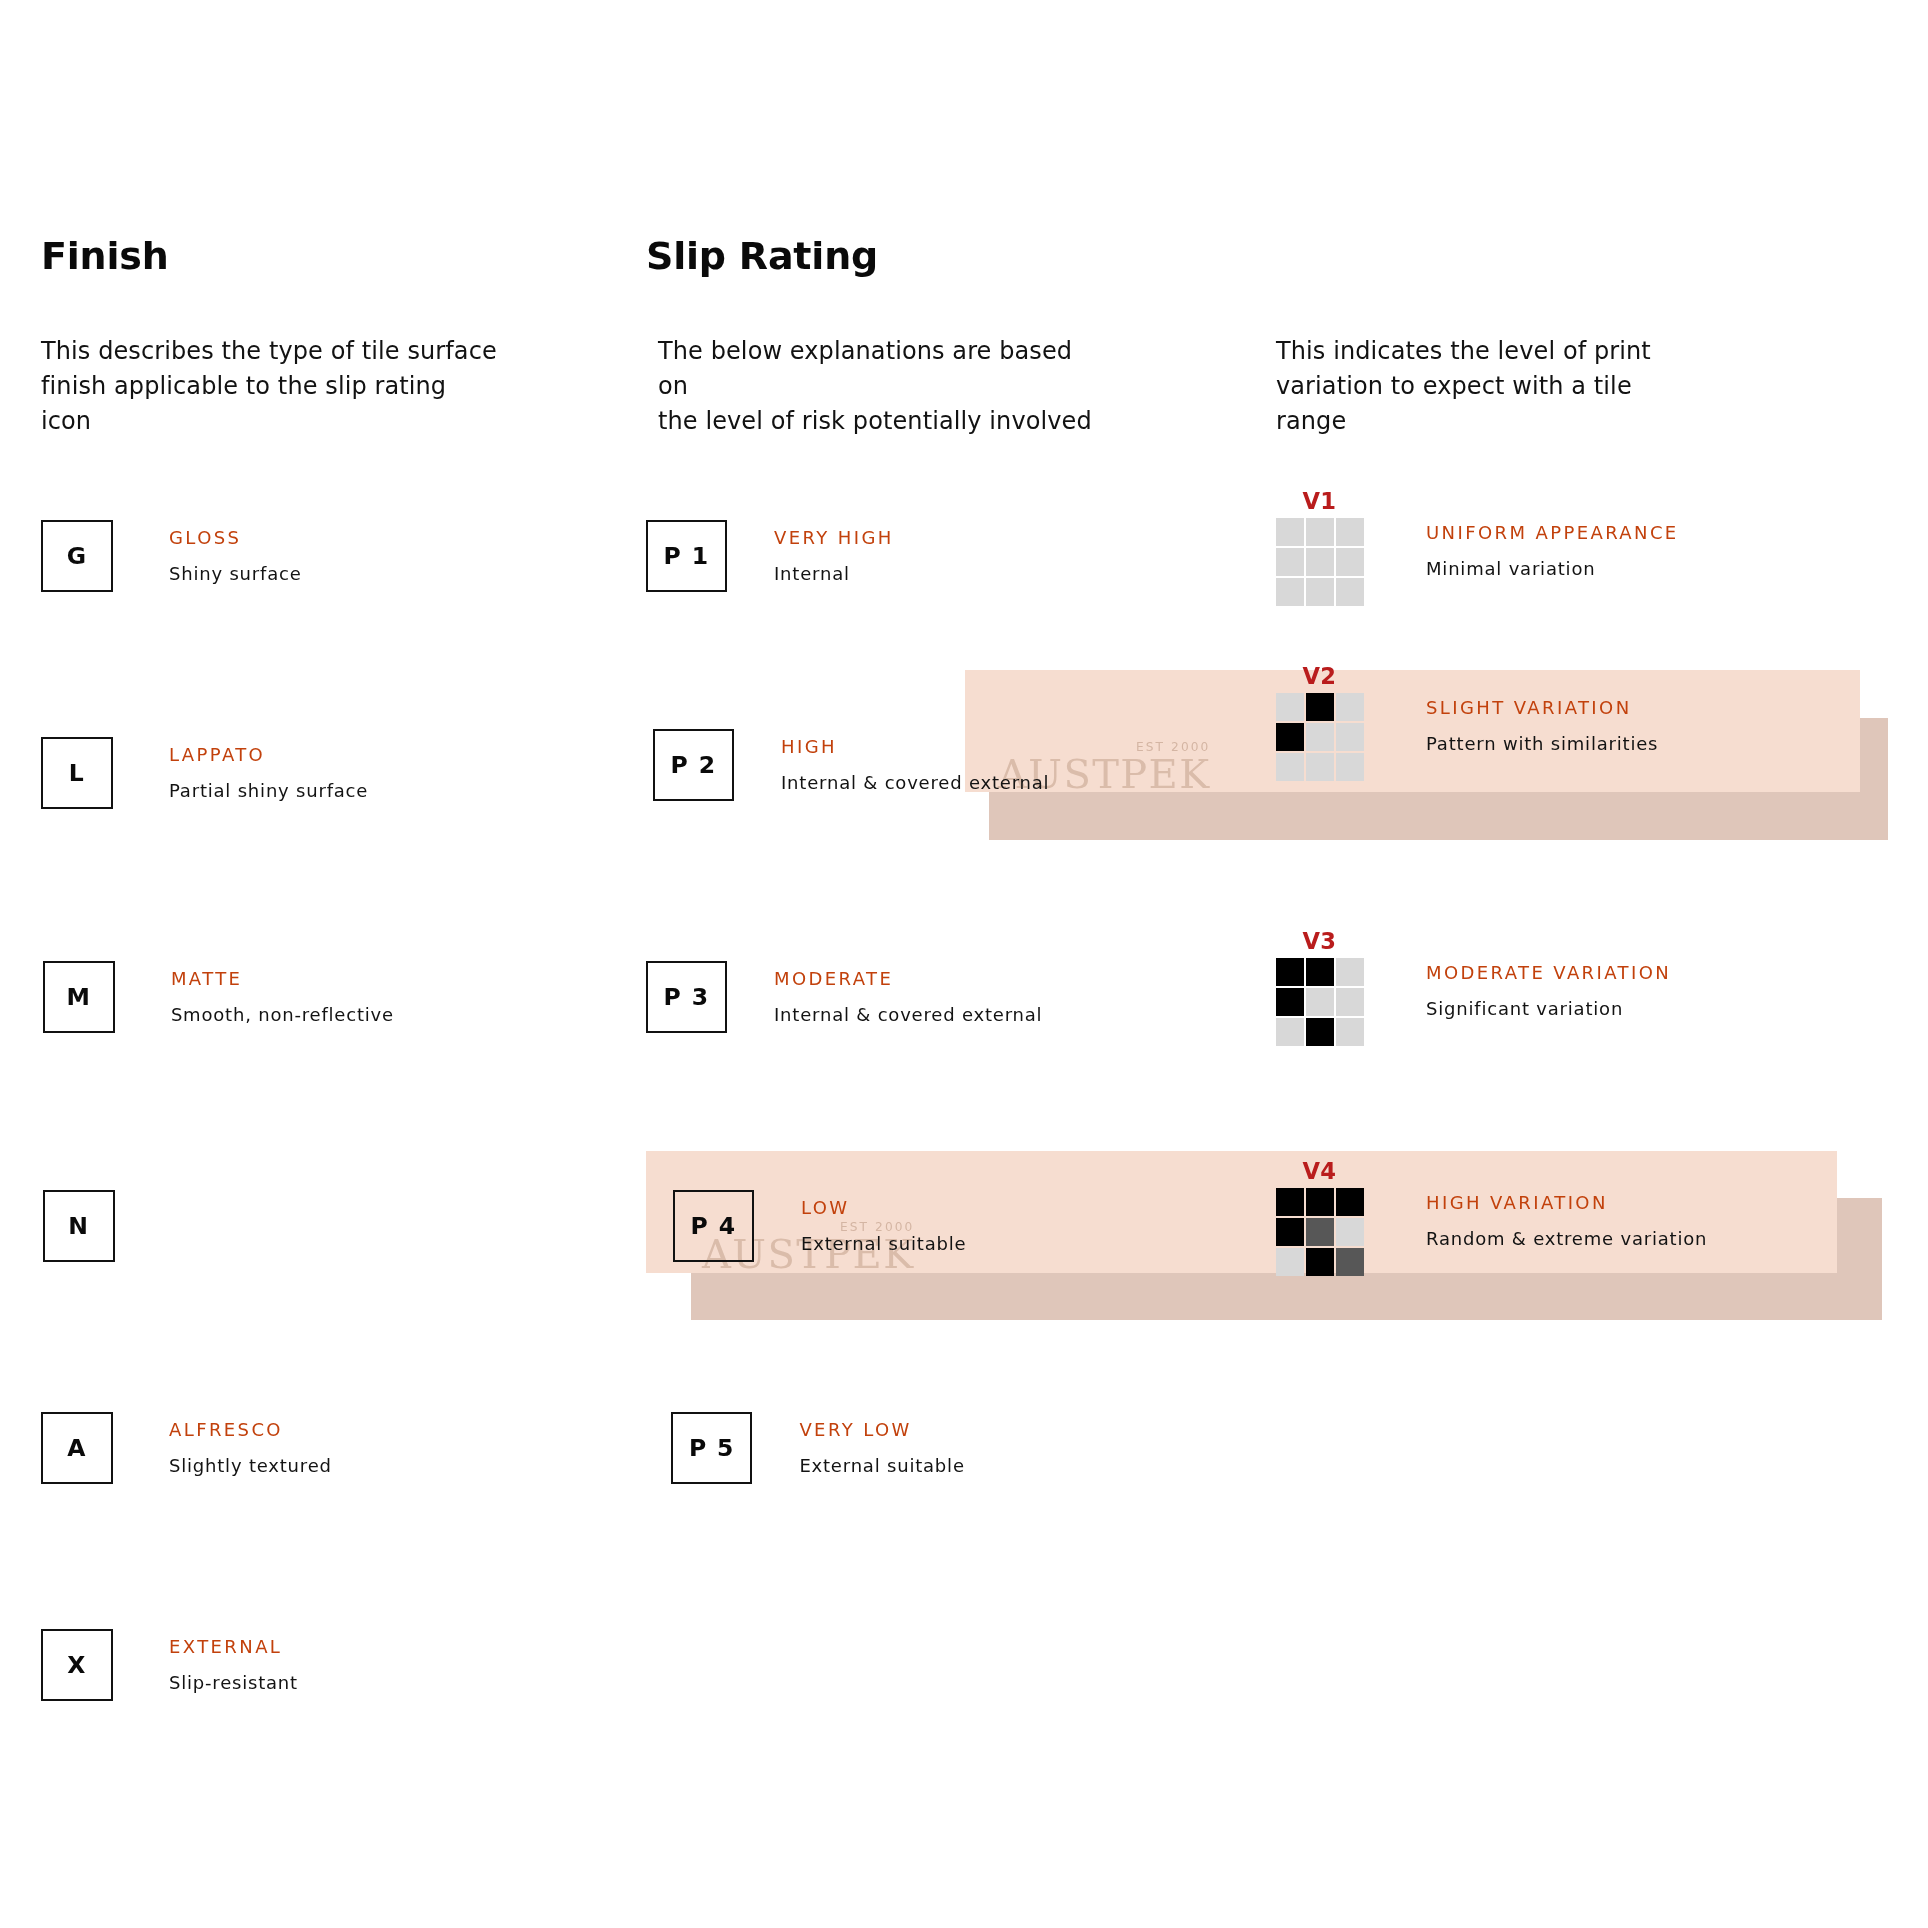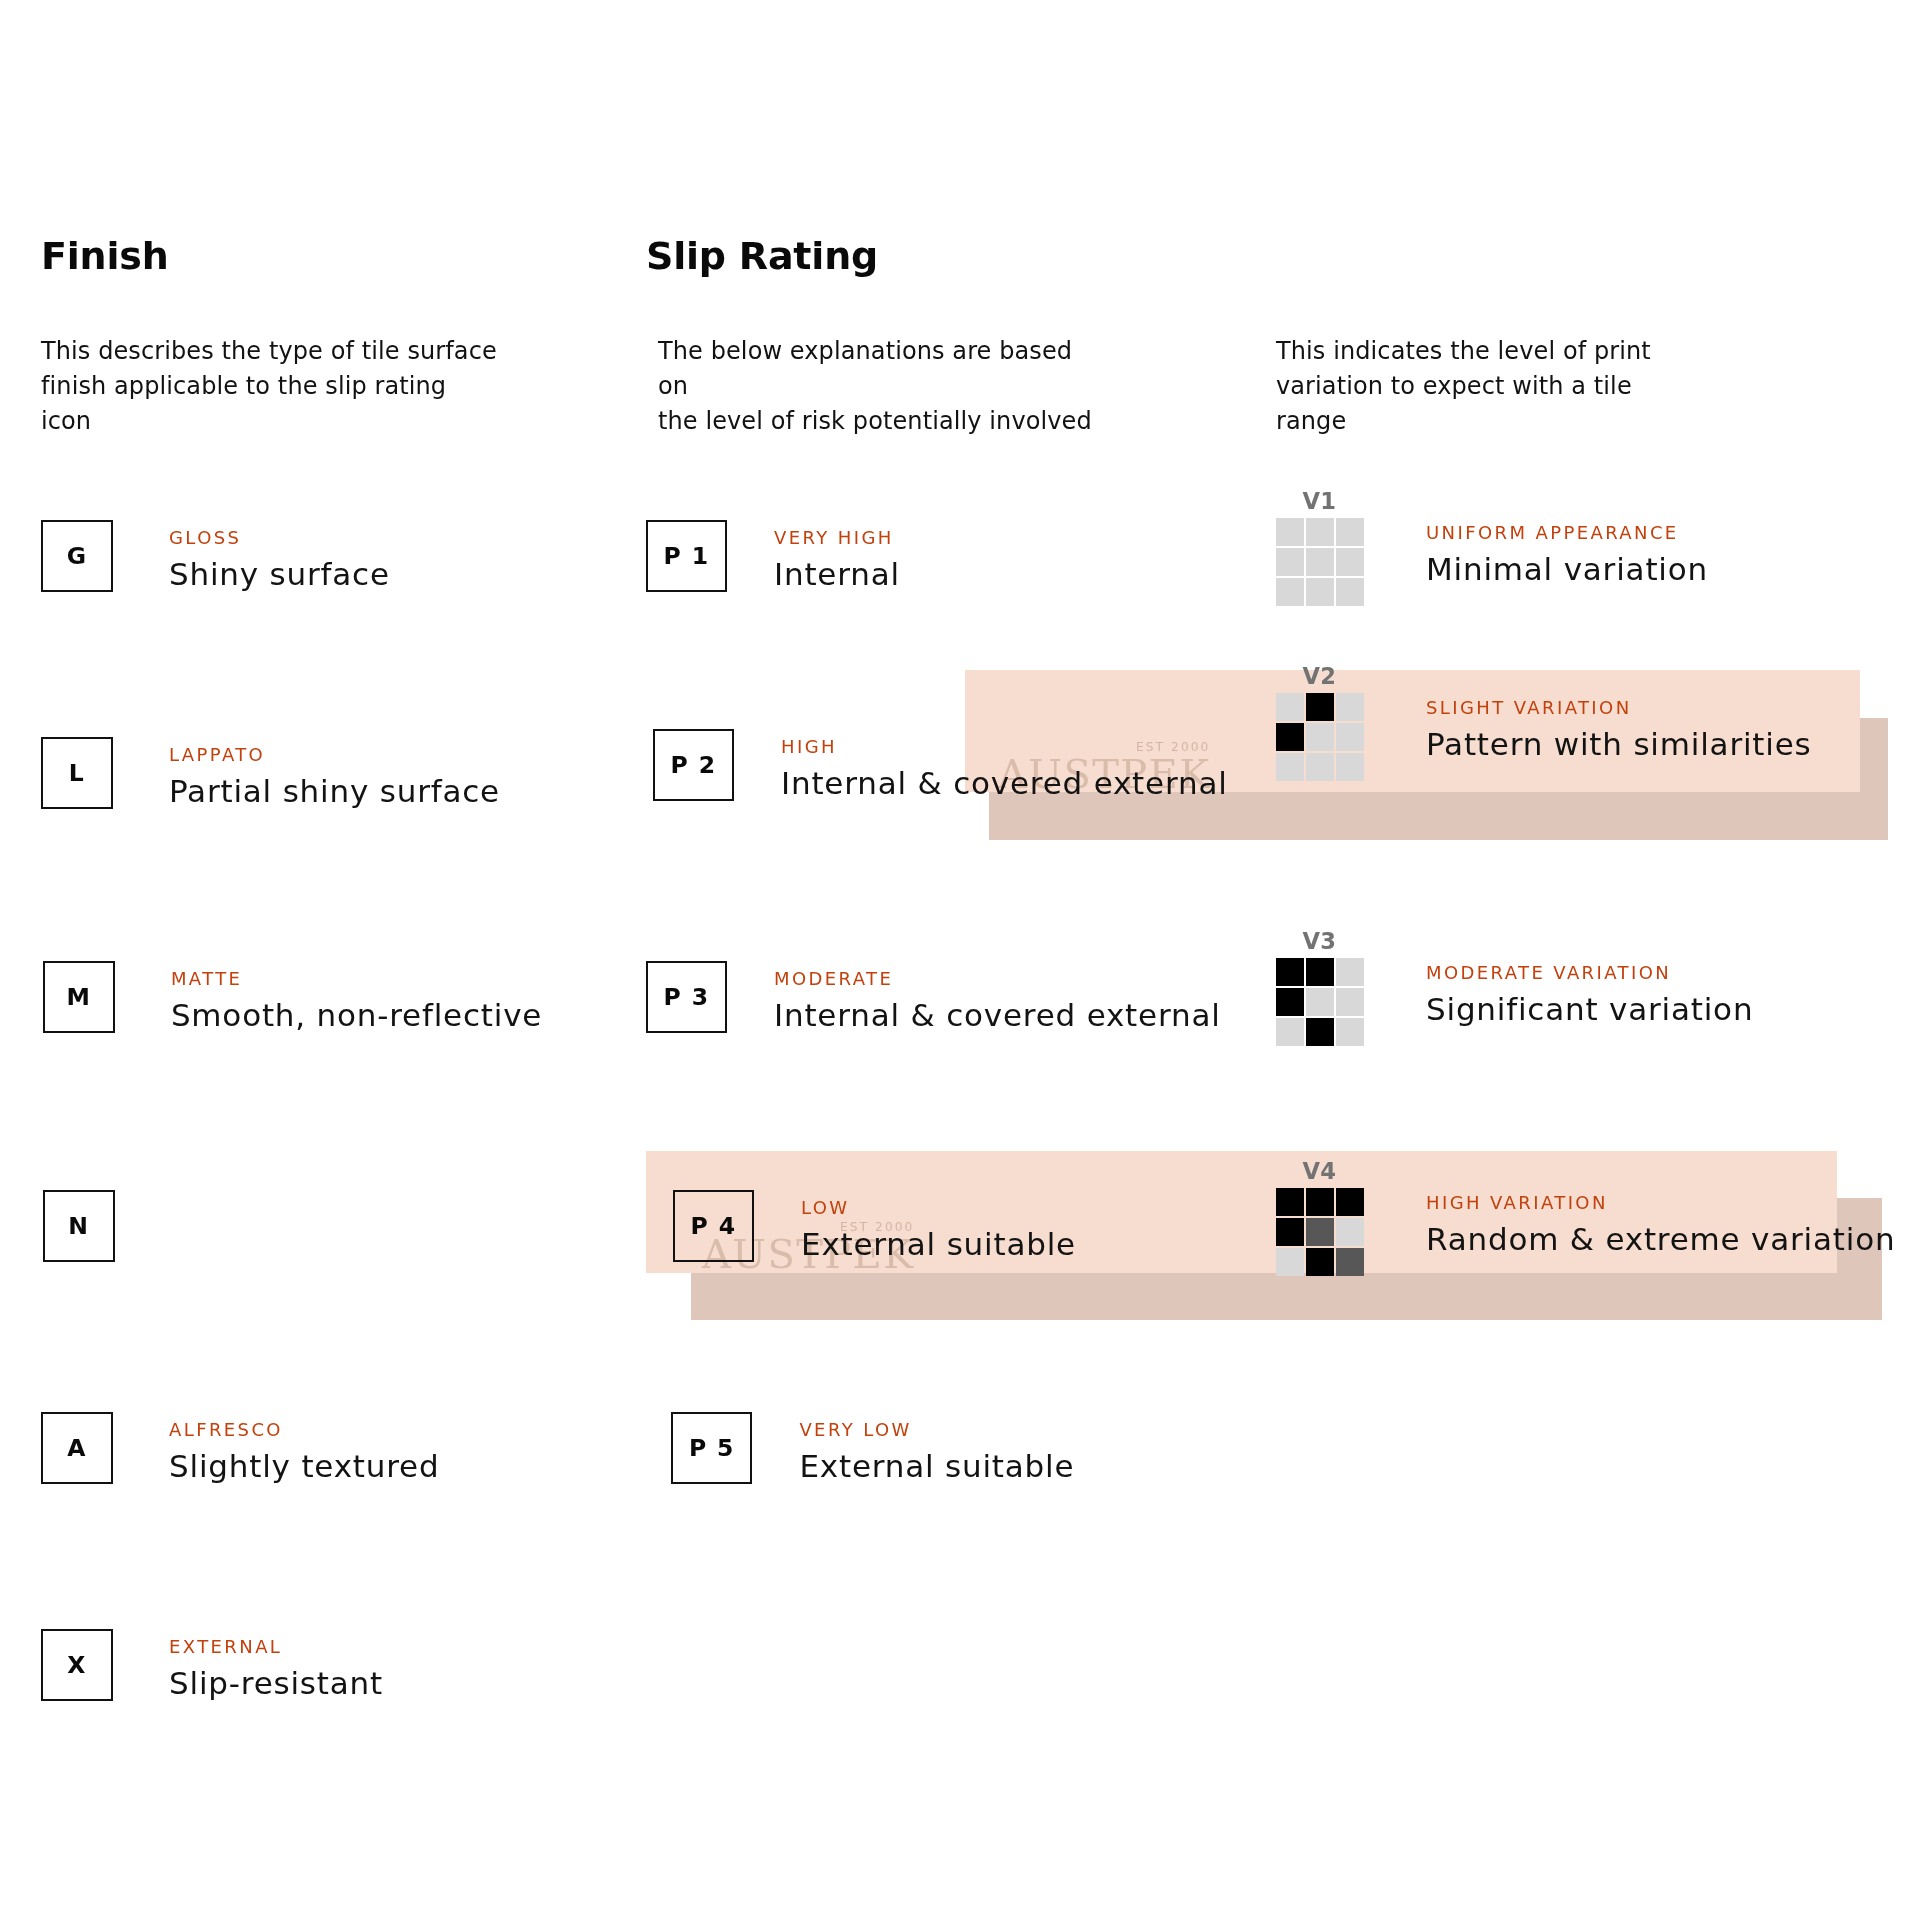--- a/index.html
+++ b/index.html
@@ -126,39 +126,39 @@
     z-index: 3;
   }
   .row-title {
     font-size: 18px;
     letter-spacing: 2.4px;
     line-height: 36px;
     color: #c2410c;
     white-space: nowrap;
   }
   .row-sub {
-    font-size: 31px;
+    font-size: 18px;
     letter-spacing: 0.8px;
     line-height: 36px;
     color: #131313;
     white-space: nowrap;
   }
 
   
   .v-block {
     position: relative;
     z-index: 3;
     width: 96px;
     flex: none;
   }
   .v-label {
     font-size: 22.6px;
     font-weight: 700;
     letter-spacing: 0.4px;
-    color: #737373;
+    color: #b91c1c;
     text-align: center;
     line-height: 1;
     margin-bottom: 5.6px;
     width: 87px;
   }
   .v-grid {
     display: grid;
     grid-template-columns: repeat(3, 28px);
     grid-template-rows: repeat(3, 28px);
     gap: 1.9px;

